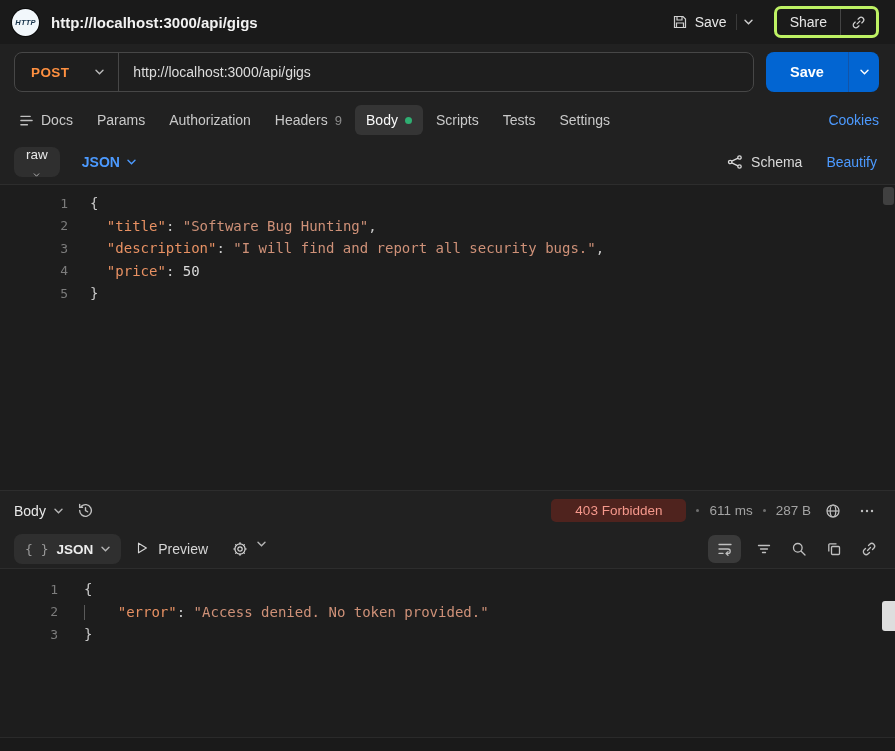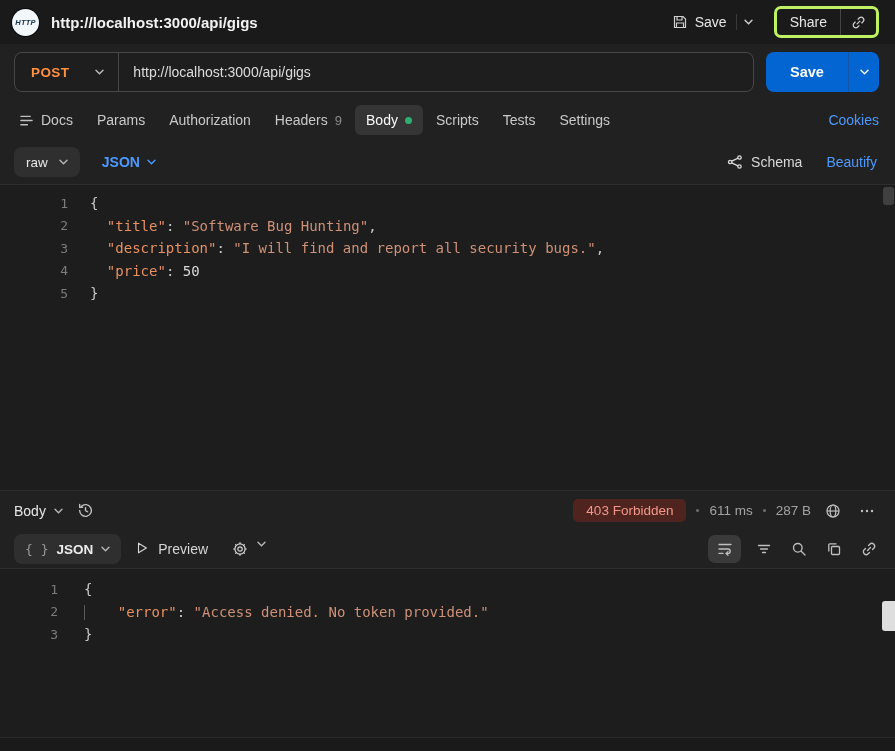--- a/index.html
+++ b/index.html
@@ -39,21 +39,21 @@
   .tabs-row { flex:none; height:40px; display:flex; align-items:center; padding:0 16px 0 8px; gap:2px; }
   .tab { display:flex; align-items:center; gap:7px; padding:7px 11px; font-size:14px; color:#c9c9c9; border-radius:6px; white-space:nowrap; }
   .tab svg { color:#c0c0c0; }
   .tab.active { background:#353535; color:#fafafa; }
   .tab-count { color:#8b8b8b; font-size:13px; }
   .green-dot { width:7px; height:7px; border-radius:50%; background:#2fae72; }
   .cookies-link { color:#4c9aff; font-size:14px; cursor:pointer; }
 
   
   .body-toolbar { flex:none; height:44px; display:flex; align-items:center; padding:0 18px 0 14px; }
-  .raw-dd { display:flex; align-items:center; gap:11px; background:#2f2f2f; border:none; border-radius:8px; height:30px; padding:0 12px; color:#e8e8e8; font-size:13.5px; font-family:inherit; }
+  .raw-dd { display:flex; align-items:center; gap:11px; background:#2f2f2f; border:none; border-radius:8px; height:30px; padding:0 12px; color:#e8e8e8; font-size:13.5px; font-family:inherit;flex-direction:column; }
   .raw-dd .chev { color:#b5b5b5; }
   .lang-dd { display:flex; align-items:center; gap:7px; background:none; border:none; color:#4c9aff; font-size:14px; font-weight:600; margin-left:22px; font-family:inherit; }
   .schema-btn { display:flex; align-items:center; gap:8px; background:none; border:none; color:#d9d9d9; font-size:14px; font-family:inherit; }
   .beautify-btn { background:none; border:none; color:#4c9aff; font-size:14px; margin-left:24px; font-family:inherit; }
 
   
   .editor { background:#1d1d1d; border-top:1px solid #2d2d2d; position:relative; font-family:"DejaVu Sans Mono", monospace; padding-left:14px; }
   .request-editor { flex:none; height:306px; padding-top:7px; }
   .response-editor { flex:none; height:169px; padding-top:9px; }
   .code-line { display:flex; height:22.5px; align-items:center; font-size:14px; }
@@ -69,21 +69,21 @@
   .tk-num { color:#dadada; }
   .tk-guide { display:inline-block; width:1px; height:15px; background:#5a5a5a; vertical-align:middle; margin-right:-1px; }
   .dark-thumb { position:absolute; right:1px; top:2px; width:11px; height:18px; background:#404040; border-radius:3px; }
   .white-thumb { position:absolute; right:0; top:32px; width:13px; height:30px; background:#dedede; border-radius:3px 0 0 3px; }
 
   
   .resp-header { flex:none; height:40px; border-top:1px solid #2d2d2d; background:#212121; display:flex; align-items:center; padding:0 16px 0 14px; gap:10px; }
   .resp-body-dd { display:flex; align-items:center; gap:8px; color:#e8e8e8; font-size:14px; background:none; border:none; font-family:inherit; }
   .resp-body-dd .chev { color:#b5b5b5; }
   .icon-btn { background:none; border:none; color:#c0c0c0; display:flex; align-items:center; justify-content:center; padding:4px; }
-  .status-badge { background:#4f231e; color:#f5988c; font-size:13.5px; padding:4px 13px; border-radius:5px; white-space:nowrap; }
+  .status-badge { background:#4f231e; color:#f5988c; font-size:13.5px; padding:4px 24px; border-radius:5px; white-space:nowrap; }
   .sep-dot { width:3px; height:3px; border-radius:50%; background:#6f6f6f; }
   .meta { color:#a3a3a3; font-size:13.5px; white-space:nowrap; }
 
   
   .resp-toolbar { flex:none; height:38px; background:#212121; display:flex; align-items:center; padding:0 14px; gap:4px; }
   .json-dd { display:flex; align-items:center; gap:8px; background:#2f2f2f; border:none; border-radius:8px; height:30px; padding:0 11px; font-family:inherit; }
   .braces { color:#9a9a9a; font-size:13px; font-family:"DejaVu Sans Mono", monospace; }
   .json-lbl { color:#ededed; font-size:13.5px; font-weight:600; }
   .json-dd .chev { color:#b5b5b5; }
   .flat-btn { display:flex; align-items:flex-start; gap:9px; background:none; border:none; color:#d6d6d6; font-size:14px; font-family:inherit; padding:6px 10px; }

